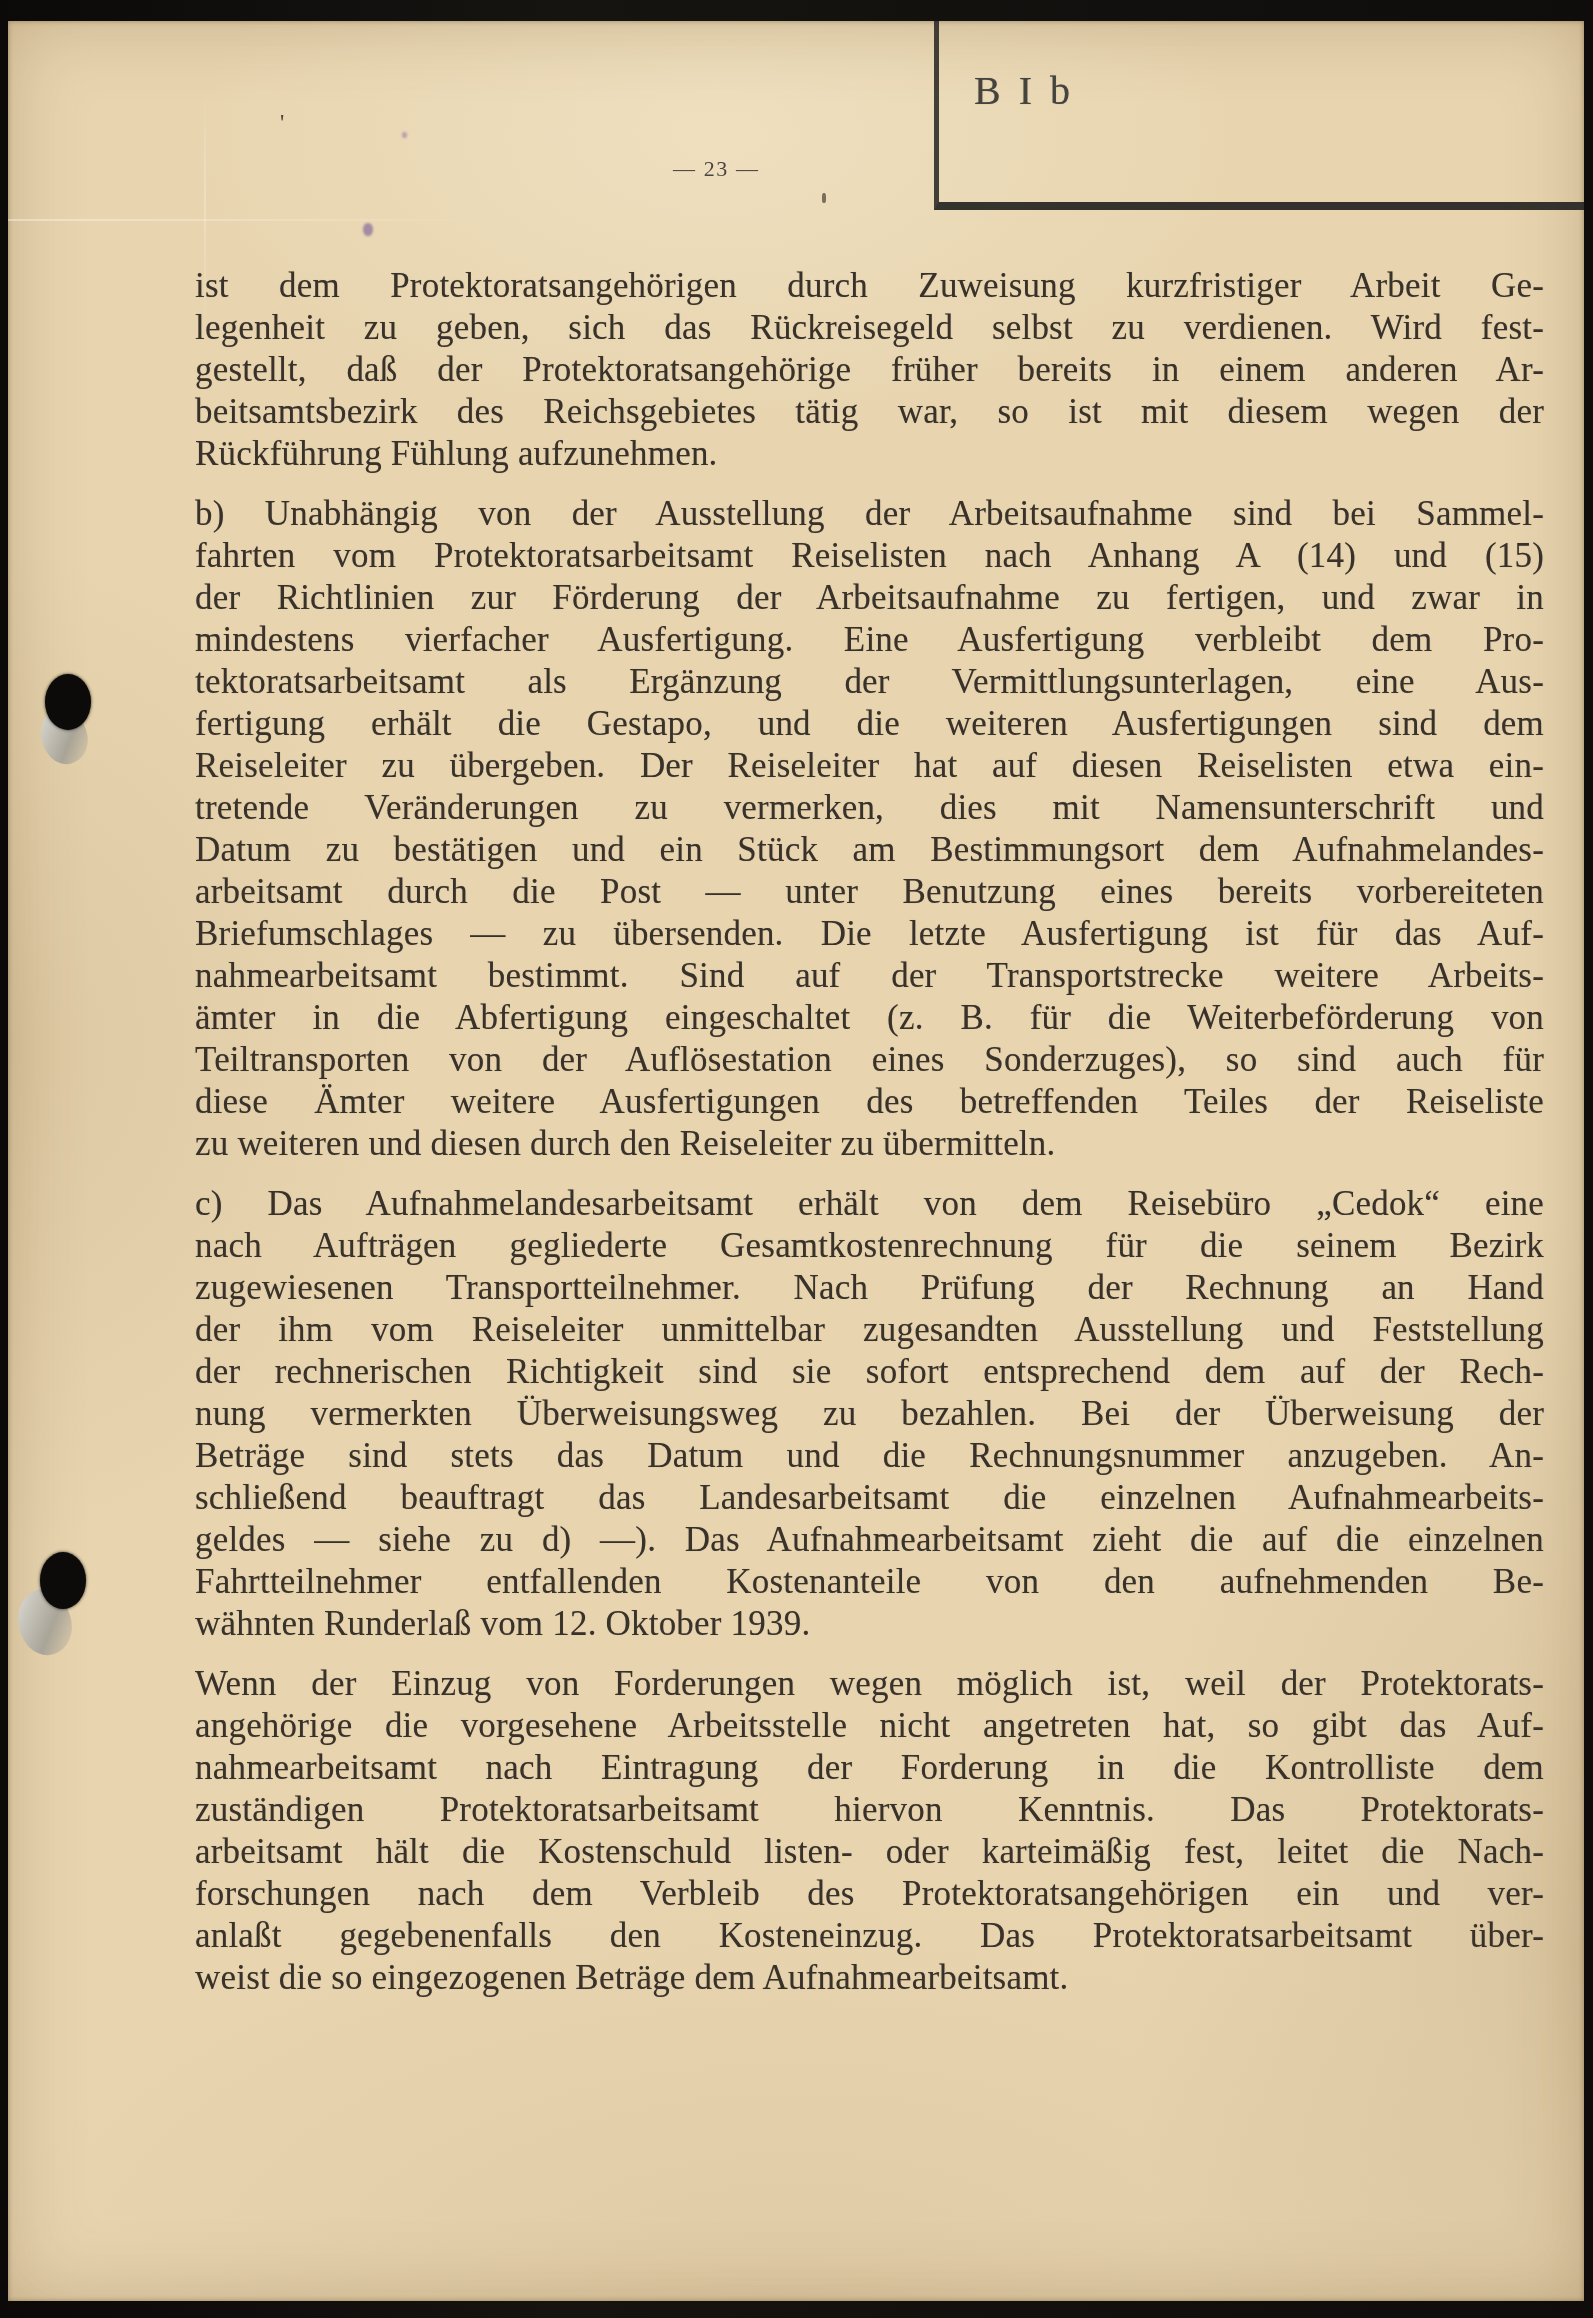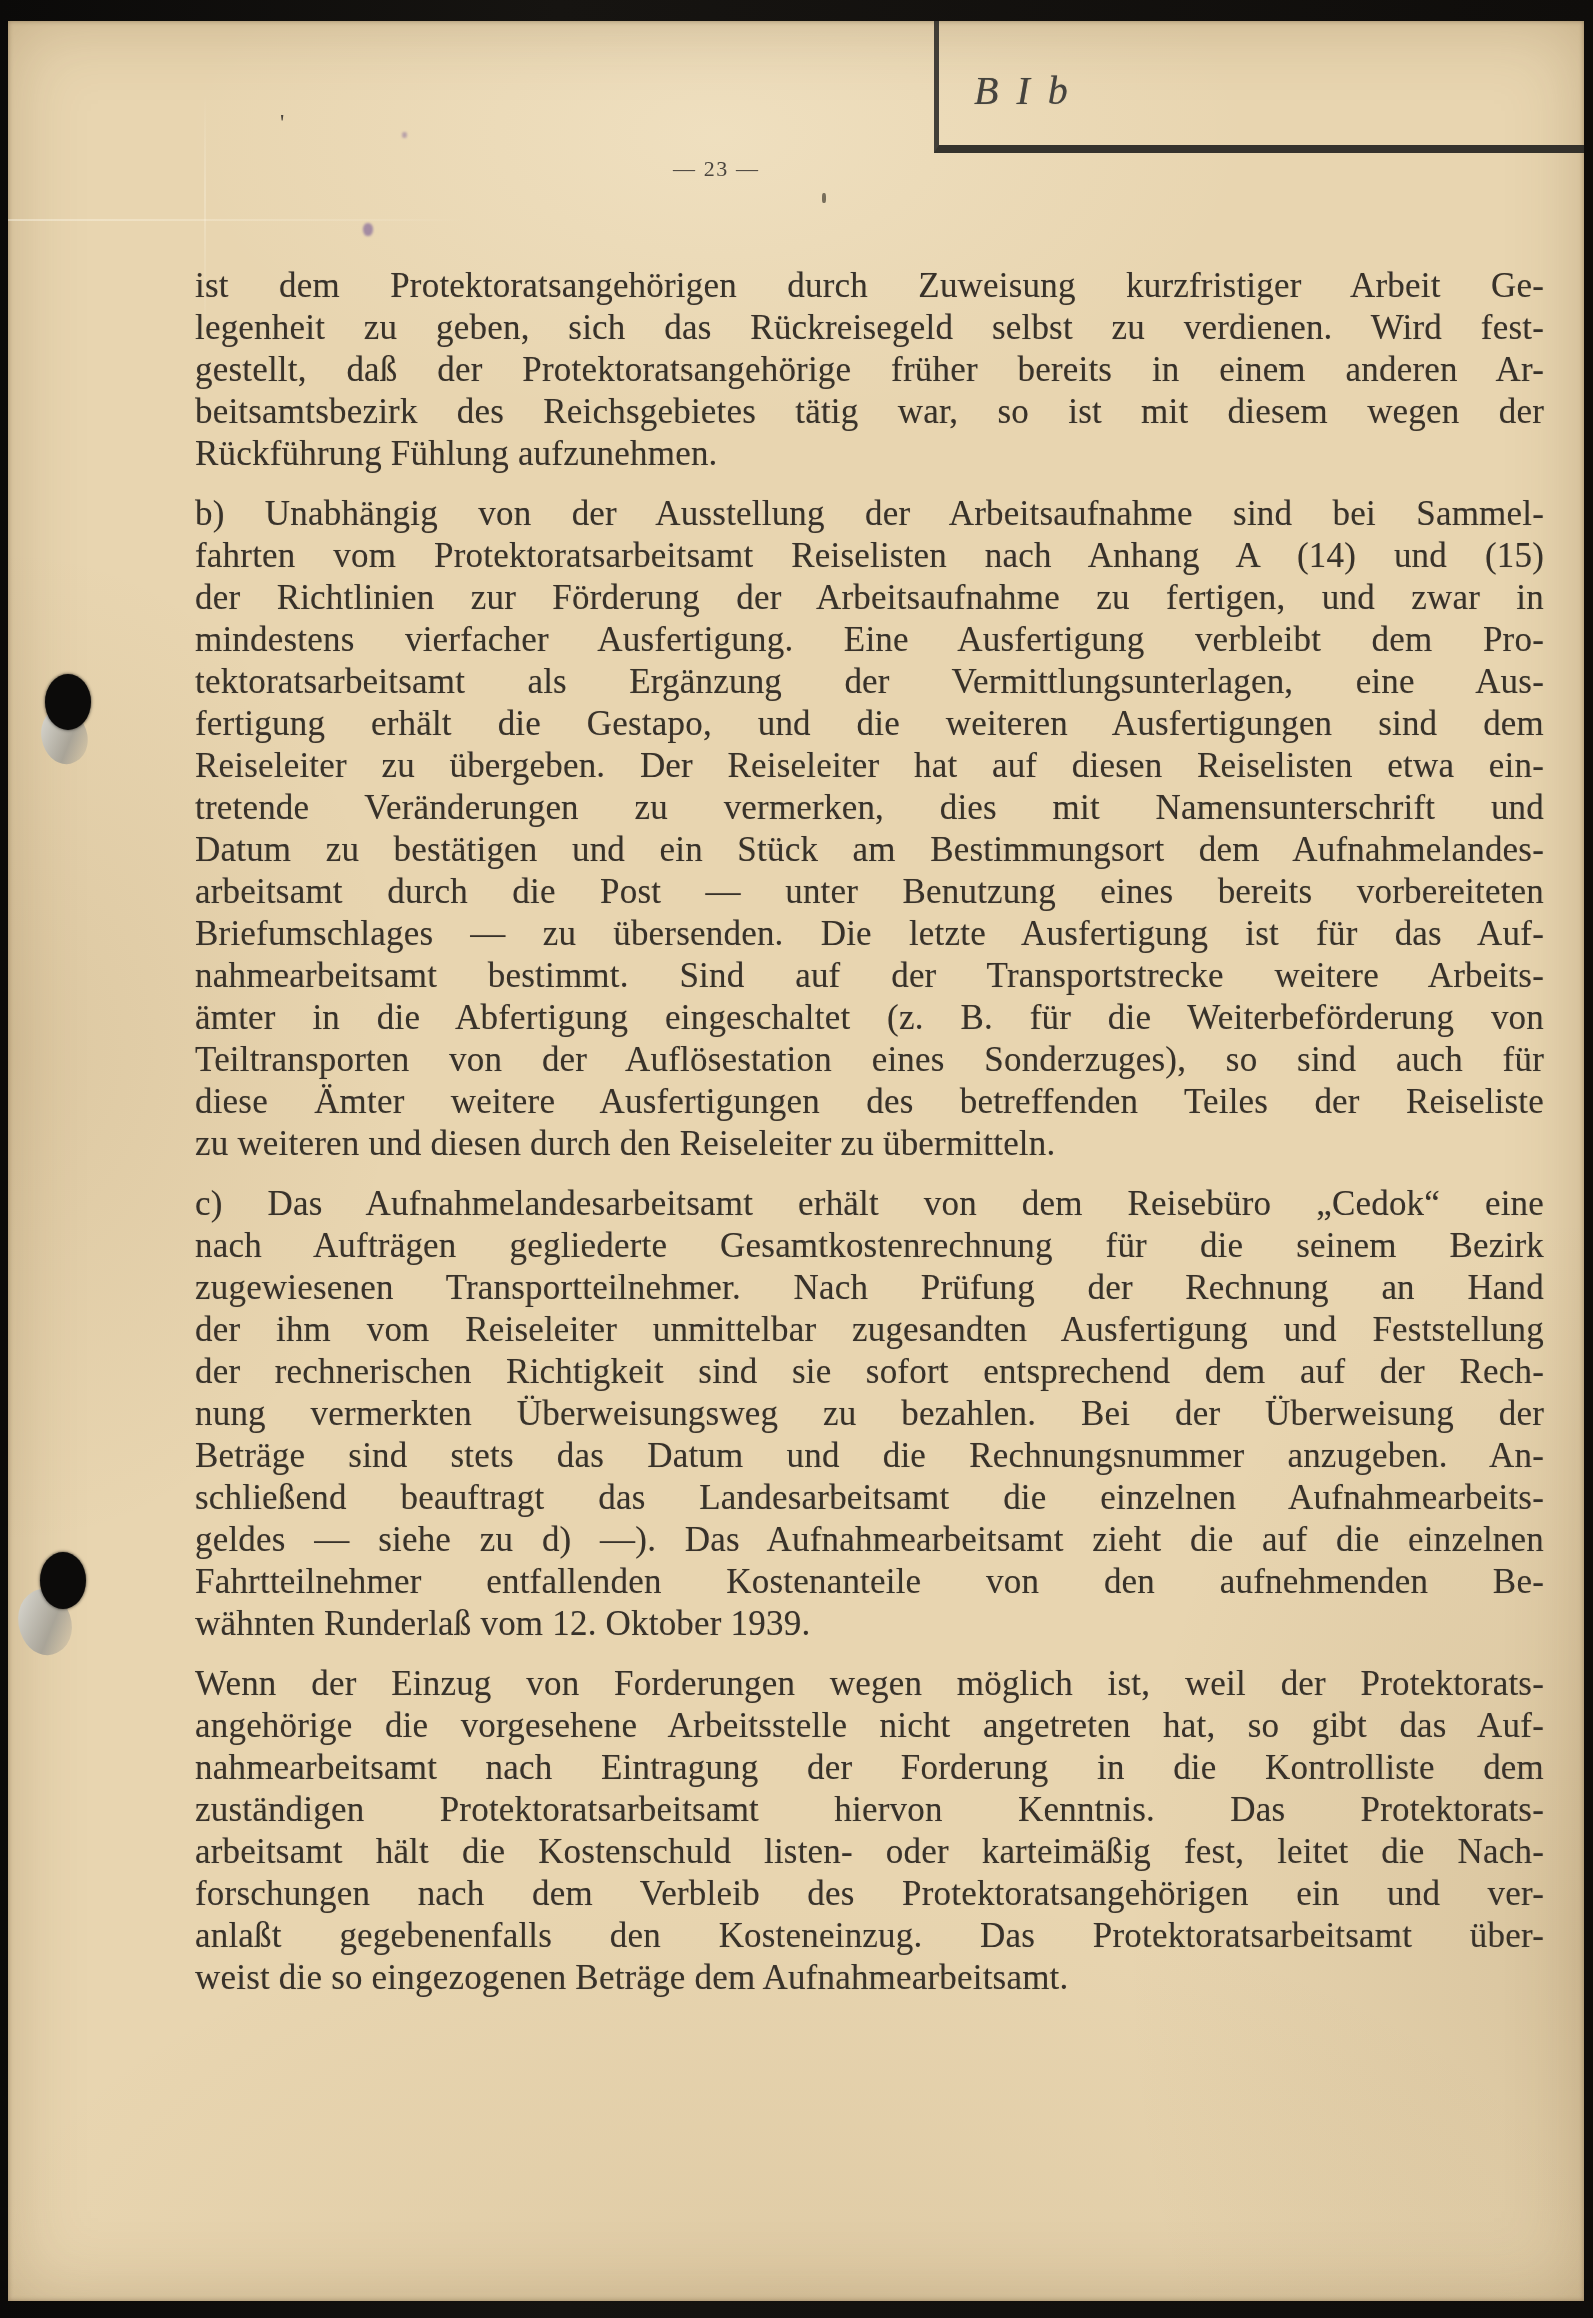--- a/index.html
+++ b/index.html
@@ -25,24 +25,23 @@
       radial-gradient(ellipse 637px 1036px at 100% 85%, rgba(110,80,35,.12), transparent 72%),
       radial-gradient(ellipse 1115px 558px at 50% 100%, rgba(120,88,40,.08), transparent 75%),
       #e8d5b0;
     box-shadow: inset 0 0 76px rgba(95,65,25,.26), inset 0 0 5.6px rgba(60,40,15,.4);
   }
 
   
   .class-box {
     position: absolute;
     left: 934px; top: 21px;
-    width: 650px; height: 132px;
+    width: 650px; height: 189px;
     border-left: 5.6px solid rgba(42,41,38,.88);
     border-bottom: 8px solid rgba(38,37,34,.92);
-    font-style: italic;
   }
   .class-label {
     position: absolute;
     left: 35px; top: 46px;
     font-size: 40px;
     letter-spacing: 4px;
     color: #45433e;
     text-shadow: 0 0 0.8px rgba(60,58,52,.5);
   }
 
@@ -161,21 +160,21 @@
         <div class="line">nahmearbeitsamt bestimmt. Sind auf der Transportstrecke weitere Arbeits-</div>
         <div class="line">ämter in die Abfertigung eingeschaltet (z. B. für die Weiterbeförderung von</div>
         <div class="line">Teiltransporten von der Auflösestation eines Sonderzuges), so sind auch für</div>
         <div class="line">diese Ämter weitere Ausfertigungen des betreffenden Teiles der Reiseliste</div>
         <div class="line line-last">zu weiteren und diesen durch den Reiseleiter zu übermitteln.</div>
       </div>
       <div class="paragraph">
         <div class="line">c) Das Aufnahmelandesarbeitsamt erhält von dem Reisebüro „Cedok“ eine</div>
         <div class="line">nach Aufträgen gegliederte Gesamtkostenrechnung für die seinem Bezirk</div>
         <div class="line">zugewiesenen Transportteilnehmer. Nach Prüfung der Rechnung an Hand</div>
-        <div class="line">der ihm vom Reiseleiter unmittelbar zugesandten Ausfertigung und Feststellung</div>
+        <div class="line">der ihm vom Reiseleiter unmittelbar zugesandten Ausstellung und Feststellung</div>
         <div class="line">der rechnerischen Richtigkeit sind sie sofort entsprechend dem auf der Rech-</div>
         <div class="line">nung vermerkten Überweisungsweg zu bezahlen. Bei der Überweisung der</div>
         <div class="line">Beträge sind stets das Datum und die Rechnungsnummer anzugeben. An-</div>
         <div class="line">schließend beauftragt das Landesarbeitsamt die einzelnen Aufnahmearbeits-</div>
         <div class="line">geldes — siehe zu d) —). Das Aufnahmearbeitsamt zieht die auf die einzelnen</div>
         <div class="line">Fahrtteilnehmer entfallenden Kostenanteile von den aufnehmenden Be-</div>
         <div class="line line-last">wähnten Runderlaß vom 12. Oktober 1939.</div>
       </div>
       <div class="paragraph">
         <div class="line">Wenn der Einzug von Forderungen wegen möglich ist, weil der Protektorats-</div>

